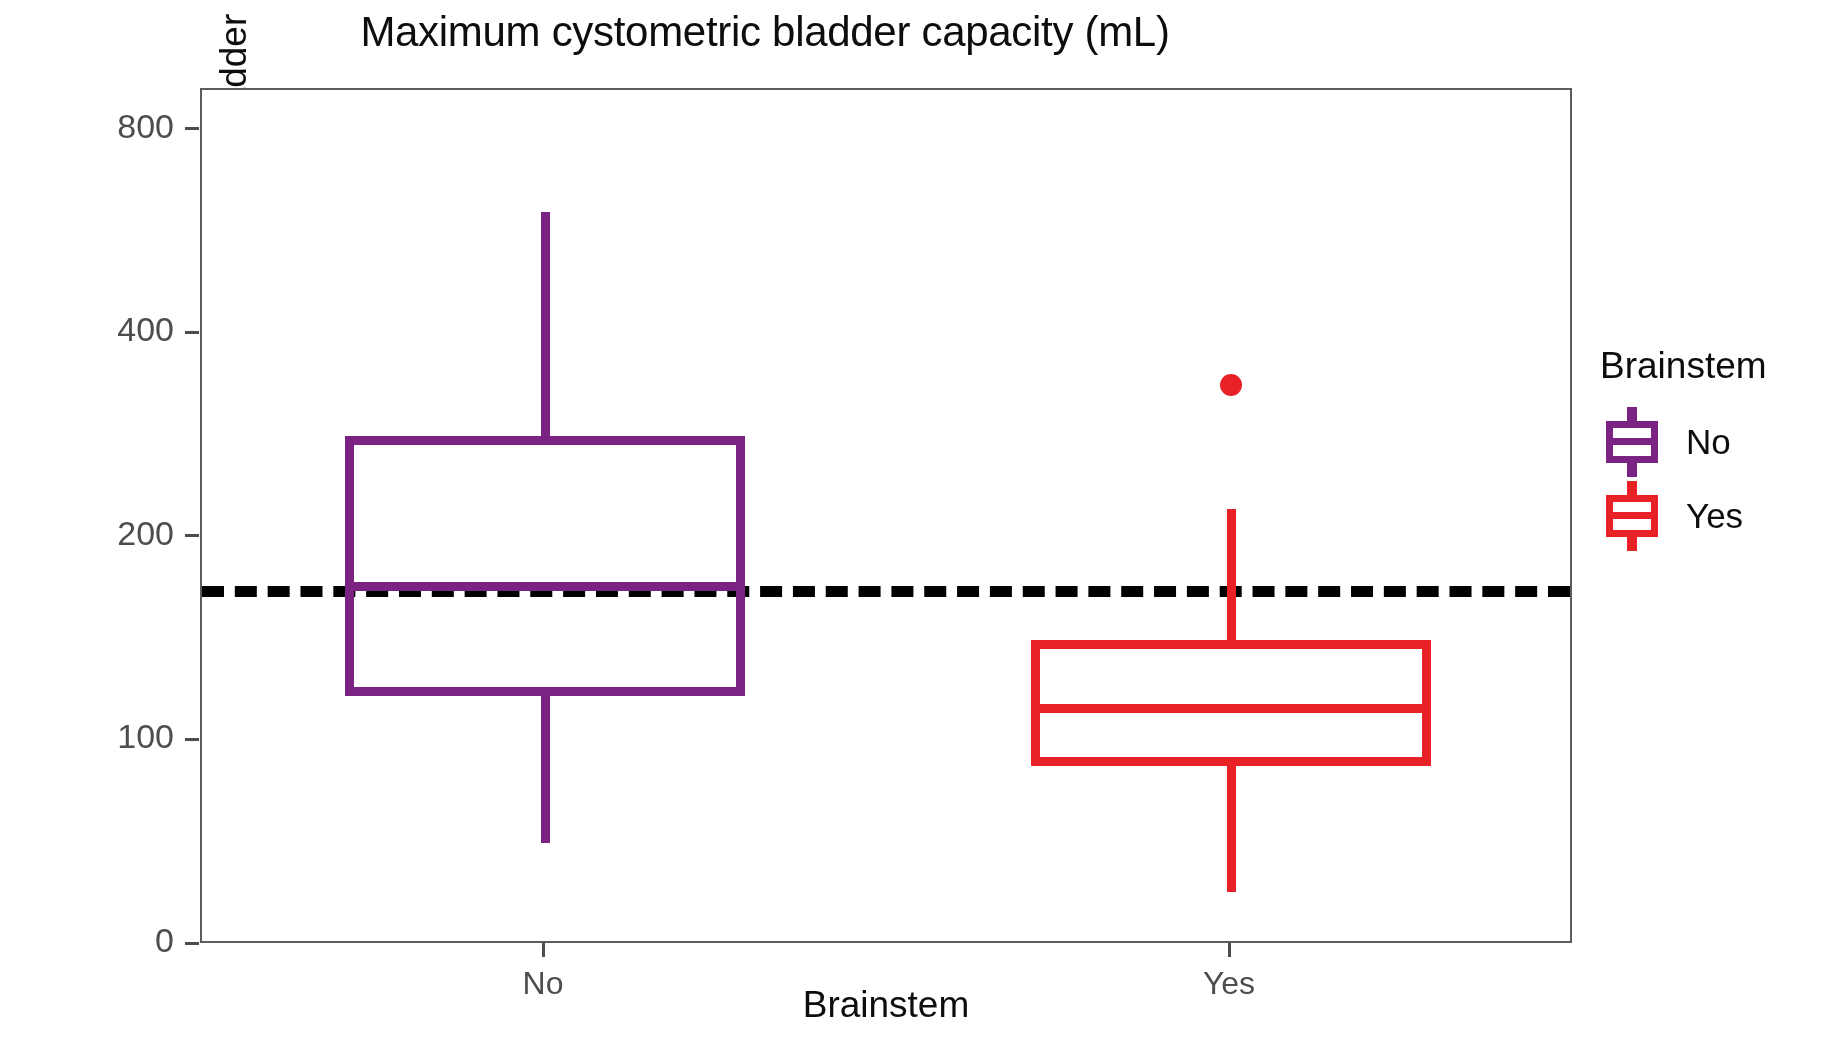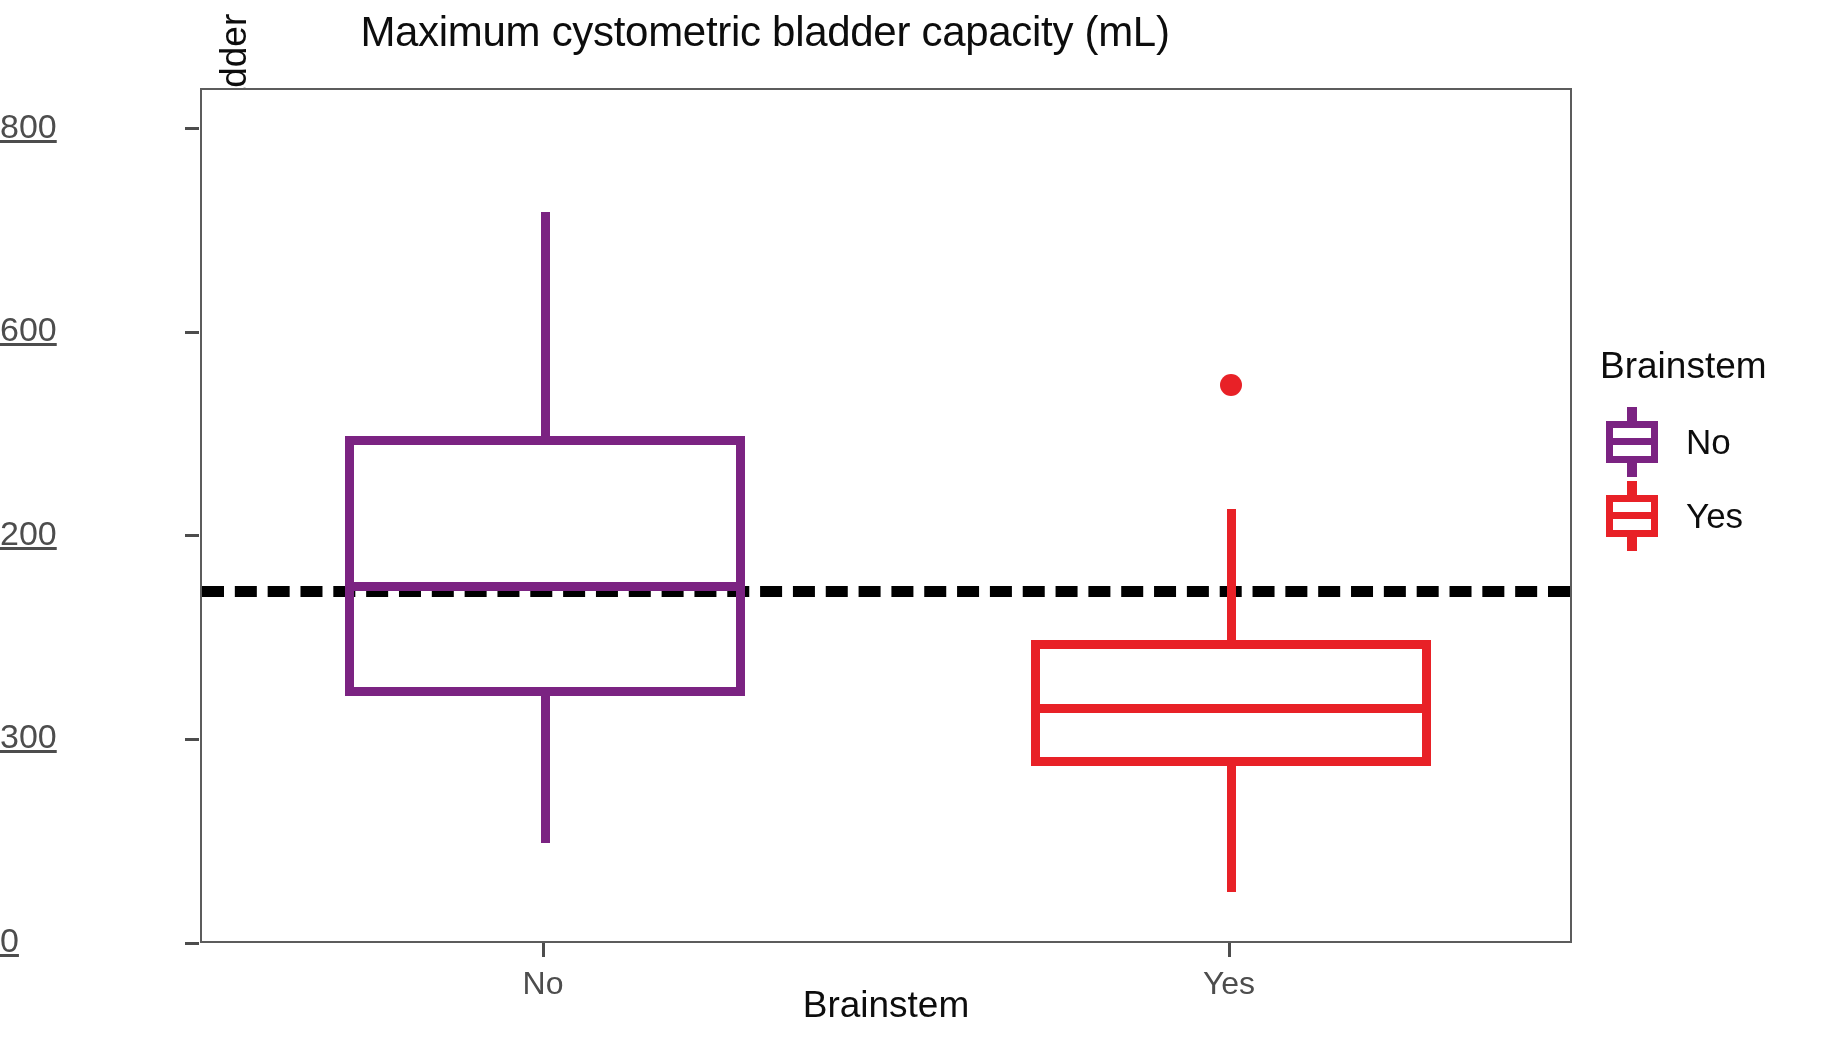--- a/index.html
+++ b/index.html
@@ -17,21 +17,21 @@
   
   .panel{
     position:absolute;left:200px;top:88px;width:1372px;height:855px;
     background:#ffffff;border:2px solid #5c5c5c;box-sizing:border-box;
   }
   .plot-area{position:absolute;left:0;top:0;width:100%;height:100%;overflow:visible;}
 
   
   .ytick-label{
     position:absolute;right:1836px;
-    font-size:34px;color:#4d4d4d;white-space:nowrap;text-decoration:underline;
+    font-size:34px;color:#4d4d4d;text-align:right;white-space:nowrap;
   }
   .ytick-mark{position:absolute;width:14px;height:3px;background:#4d4d4d;}
   .ylab{
     position:absolute;left:-6px;top:218px;width:520px;
     transform:rotate(-90deg);transform-origin:50% 50%;
     font-size:37px;color:#0d0d0d;text-align:center;line-height:1.12;
     font-family:"Liberation Sans",sans-serif;
   }
 
   
@@ -83,25 +83,25 @@
 
   <div class="ylab">
     <span>Maximum cystometric bladder</span><br>
     <span>capacity (mL)</span>
   </div>
 
   <div id="yticks">
       <div class="ytick-mark" style="left: 185px; top: 941.5px;"></div>
       <div class="ytick-label" style="left: 0px; width: 174px; top: 921px;">0</div>
       <div class="ytick-mark" style="left: 185px; top: 737.929px;"></div>
-      <div class="ytick-label" style="left: 0px; width: 174px; top: 717.429px;">300</div>
+      <div class="ytick-label" style="left: 0px; width: 174px; top: 717.429px;">100</div>
       <div class="ytick-mark" style="left: 185px; top: 534.357px;"></div>
       <div class="ytick-label" style="left: 0px; width: 174px; top: 513.857px;">200</div>
       <div class="ytick-mark" style="left: 185px; top: 330.786px;"></div>
-      <div class="ytick-label" style="left: 0px; width: 174px; top: 310.286px;">600</div>
+      <div class="ytick-label" style="left: 0px; width: 174px; top: 310.286px;">400</div>
       <div class="ytick-mark" style="left: 185px; top: 127.214px;"></div>
       <div class="ytick-label" style="left: 0px; width: 174px; top: 106.714px;">800</div>
     </div>
 
   <div class="panel">
     <div class="plot-area" id="plot-area">
         <div class="refline" style="top: 496.304px; border-top-width: 11px; border-top-color: rgb(0, 0, 0);"></div>
         <div style="position: absolute; left: 0px; top: 0px; width: 100%; height: 100%;">
           <div class="whisker" style="left: 338.5px; top: 122.143px; width: 9px; height: 223.929px; background: rgb(123, 35, 130);"></div>
           <div class="whisker" style="left: 338.5px; top: 605.625px; width: 9px; height: 147.589px; background: rgb(123, 35, 130);"></div>

